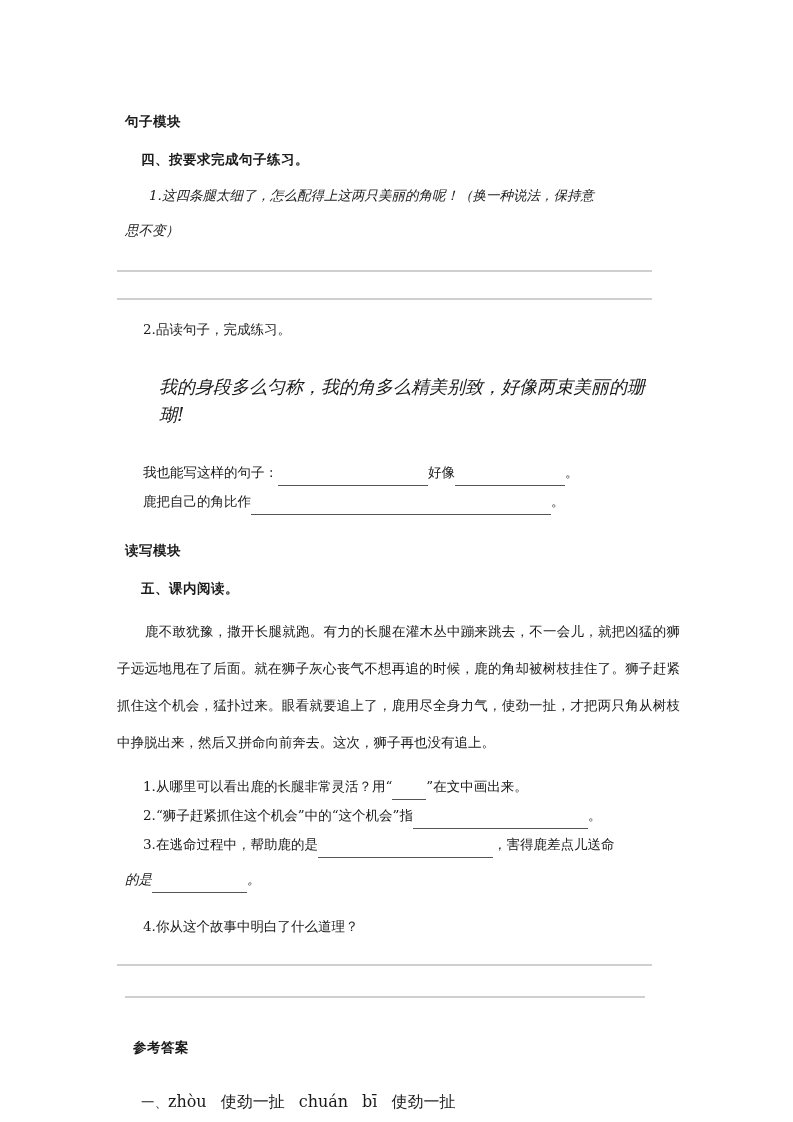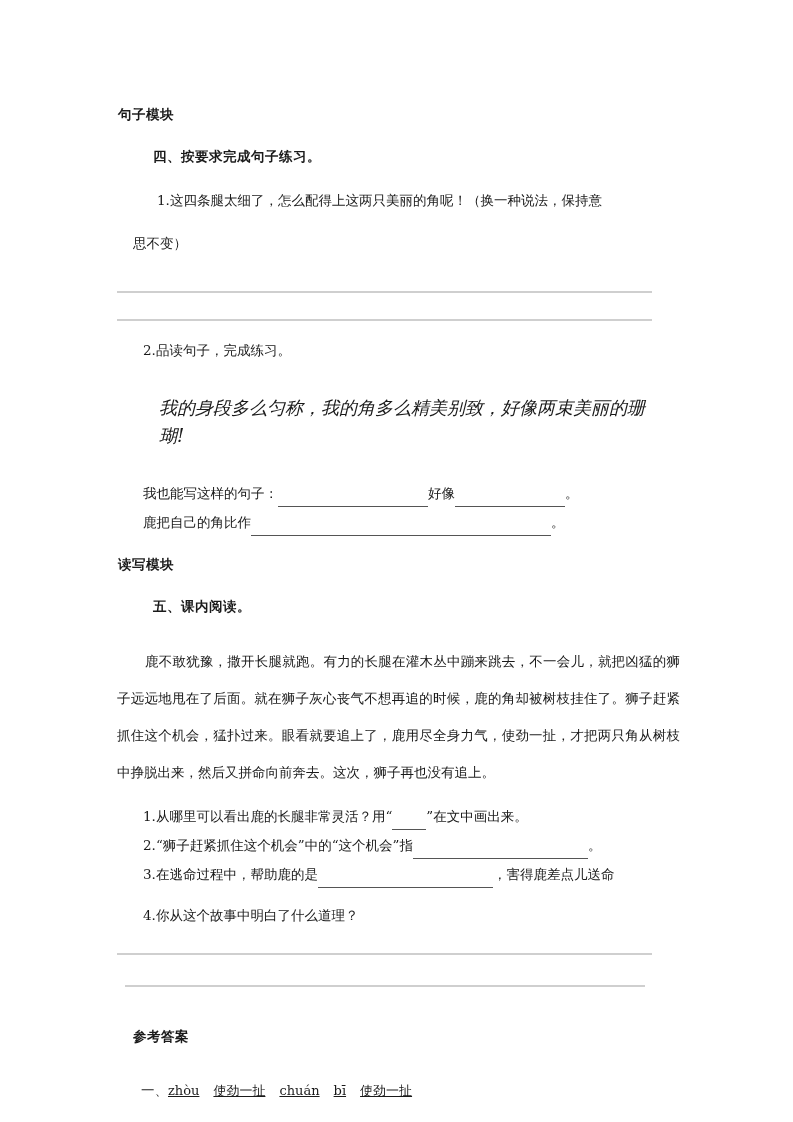--- a/index.html
+++ b/index.html
@@ -28,48 +28,49 @@
     top: 98px;
     width: 563px;
   }
 
   
   .module-heading {
     font-family: "DejaVu Sans", "Liberation Sans", sans-serif;
     font-weight: bold;
     font-size: 13.5px;
     line-height: 30px;
-    margin: 1px;
+    margin: 8px;
     letter-spacing: 0.5px;
   }
   .sub-heading {
     font-family: "DejaVu Sans", "Liberation Sans", sans-serif;
     font-weight: bold;
     font-size: 13.5px;
     line-height: 30px;
-    margin: 12px;
+    margin: 0;
     padding-left: 24px;
     letter-spacing: 0.5px;
   }
   .answer-heading {
     font-family: "DejaVu Sans", "Liberation Sans", sans-serif;
     font-weight: bold;
     font-size: 13.5px;
     line-height: 30px;
     margin: 16px;
     letter-spacing: 0.5px;
   }
 
   
   .q-line {
     font-size: 13.5px;
     line-height: 27px;
-    margin: 16px;
+    margin: 8px;
     text-indent: 24px;
     text-align: justify;
+    font-style: italic;
   }
   .q-line.cont {
     text-indent: 0;
   }
   .plain-line {
     font-size: 13.5px;
     line-height: 27px;
     margin: 2px;
     padding-left: 24px;
   }
@@ -123,23 +124,22 @@
 
   
   .pinyin-line {
     font-size: 13.5px;
     line-height: 27px;
     margin: 0;
     padding-left: 24px;
   }
   .py {
     font-family: "DejaVu Serif", "Liberation Serif", serif;
-    font-size: 13px;
+    font-size: 16px;
     padding-right: 14px;
-    text-decoration: underline;
   }
 </style>
 </head>
 <body>
 
 <div class="page">
   <div class="content">
 
     <div class="module-heading">句子模块</div>
 
@@ -187,20 +187,23 @@
     </div>
 
     <div class="plain-line">
       <span>2.“狮子赶紧抓住这个机会”中的“这个机会”指</span><span class="blank blank-lg"></span><span>。</span>
     </div>
 
     <div class="plain-line">
       <span>3.在逃命过程中，帮助鹿的是</span><span class="blank blank-lg"></span><span>，害得鹿差点儿送命</span>
     </div>
 
+    <div class="q-line cont">
+      <span>的是</span><span class="blank blank-xs"></span><span>。</span>
+    </div>
 
     <div class="spacer-10"></div>
 
     <div class="plain-line">4.你从这个故事中明白了什么道理？</div>
 
     <div class="spacer-22"></div>
     <div class="rule rule-wide"></div>
     <div class="spacer-30"></div>
     <div class="rule rule-inset"></div>
     <div class="spacer-18"></div>

